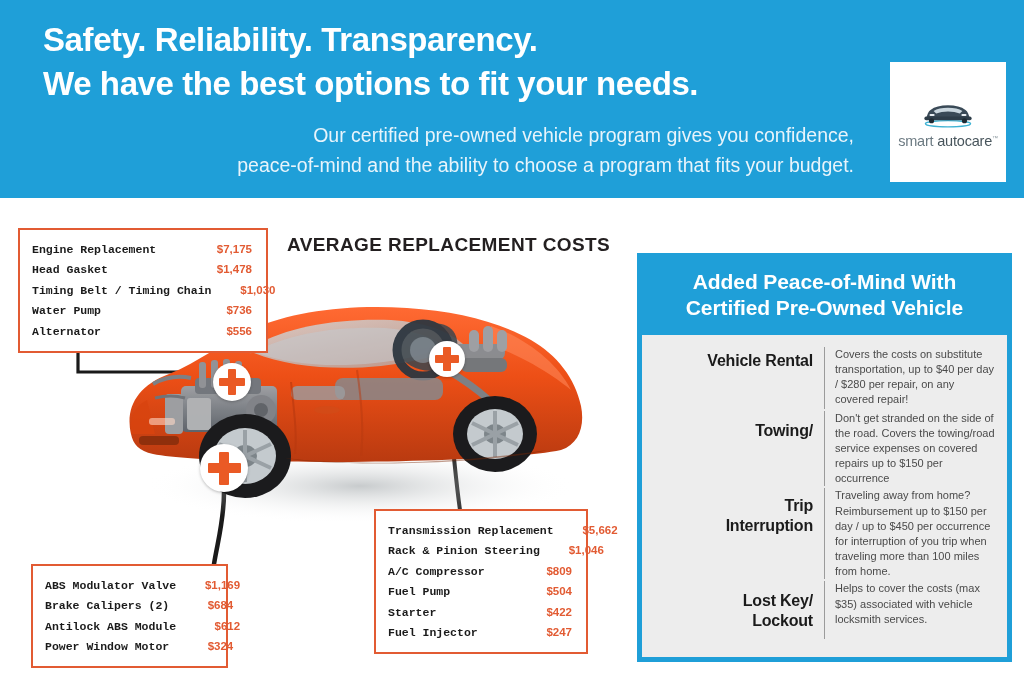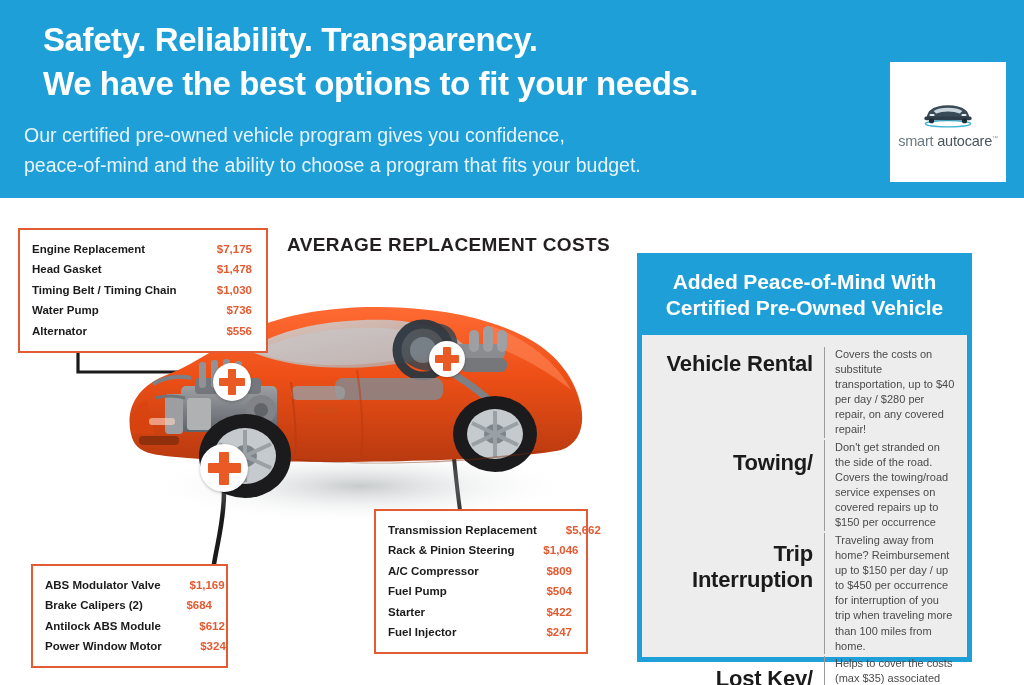--- a/index.html
+++ b/index.html
@@ -32,20 +32,21 @@
     margin-left: 19px;
   }
   .headline .line2 { display: block; }
   .subhead {
     position: absolute; left: 24px; top: 120px;
     width: 830px;
     color: #e8f4fb;
     font-size: 19.5px;
     line-height: 1.55;
     font-weight: 400;
+    text-align: right;
   }
   .subhead .sline { display: block; }
 
   
   .logo-box {
     position: absolute; left: 890px; top: 62px;
     width: 116px; height: 120px;
     background: #ffffff;
     display: flex; flex-direction: column;
     align-items: center; justify-content: center;
@@ -116,37 +117,38 @@
     font-size: 11.5px;
     line-height: 1.0;
     padding: 4.5px 0;
   }
   .cost-label {
     flex: 1 1 auto;
     color: #1b1b1b;
     font-weight: bold;
     white-space: nowrap;
     padding-right: 10px;
+    font-family: Liberation Mono, monospace;
   }
   .cost-value {
     flex: 0 0 auto;
     color: #e25b33;
     font-weight: bold;
     text-align: right;
     min-width: 54px;
     white-space: nowrap;
   }
   #table-engine   { left: 18px;  top: 228px; width: 250px; }
   #table-brakes   { left: 31px;  top: 564px; width: 197px; }
   #table-drive    { left: 374px; top: 509px; width: 214px; }
 
   
   .benefits-panel {
     position: absolute; left: 637px; top: 253px;
-    width: 335px; height: 409px;
+    width: 375px; height: 409px;
     border: 5px solid #1f9fd8;
     background: #ededed;
   }
   .benefits-head {
     background: #1f9fd8;
     color: #ffffff;
     text-align: center;
     font-size: 21px;
     font-weight: bold;
     padding: 11px 6px 13px 6px;
@@ -159,21 +161,21 @@
   }
   .benefit-row {
     display: flex;
     align-items: flex-start;
     margin-bottom: 2px;
   }
   .benefit-title {
     flex: 0 0 168px;
     text-align: right;
     padding-right: 11px;
-    font-size: 22px;
+    font-size: 16px;
     font-weight: bold;
     color: #1b1b1b;
     line-height: 1.2;
     letter-spacing: -0.2px;
   }
   .benefit-title .tl { display: block; }
   .benefit-desc {
     flex: 1 1 auto;
     border-left: 1.5px solid #9b9b9b;
     padding-left: 10px;

